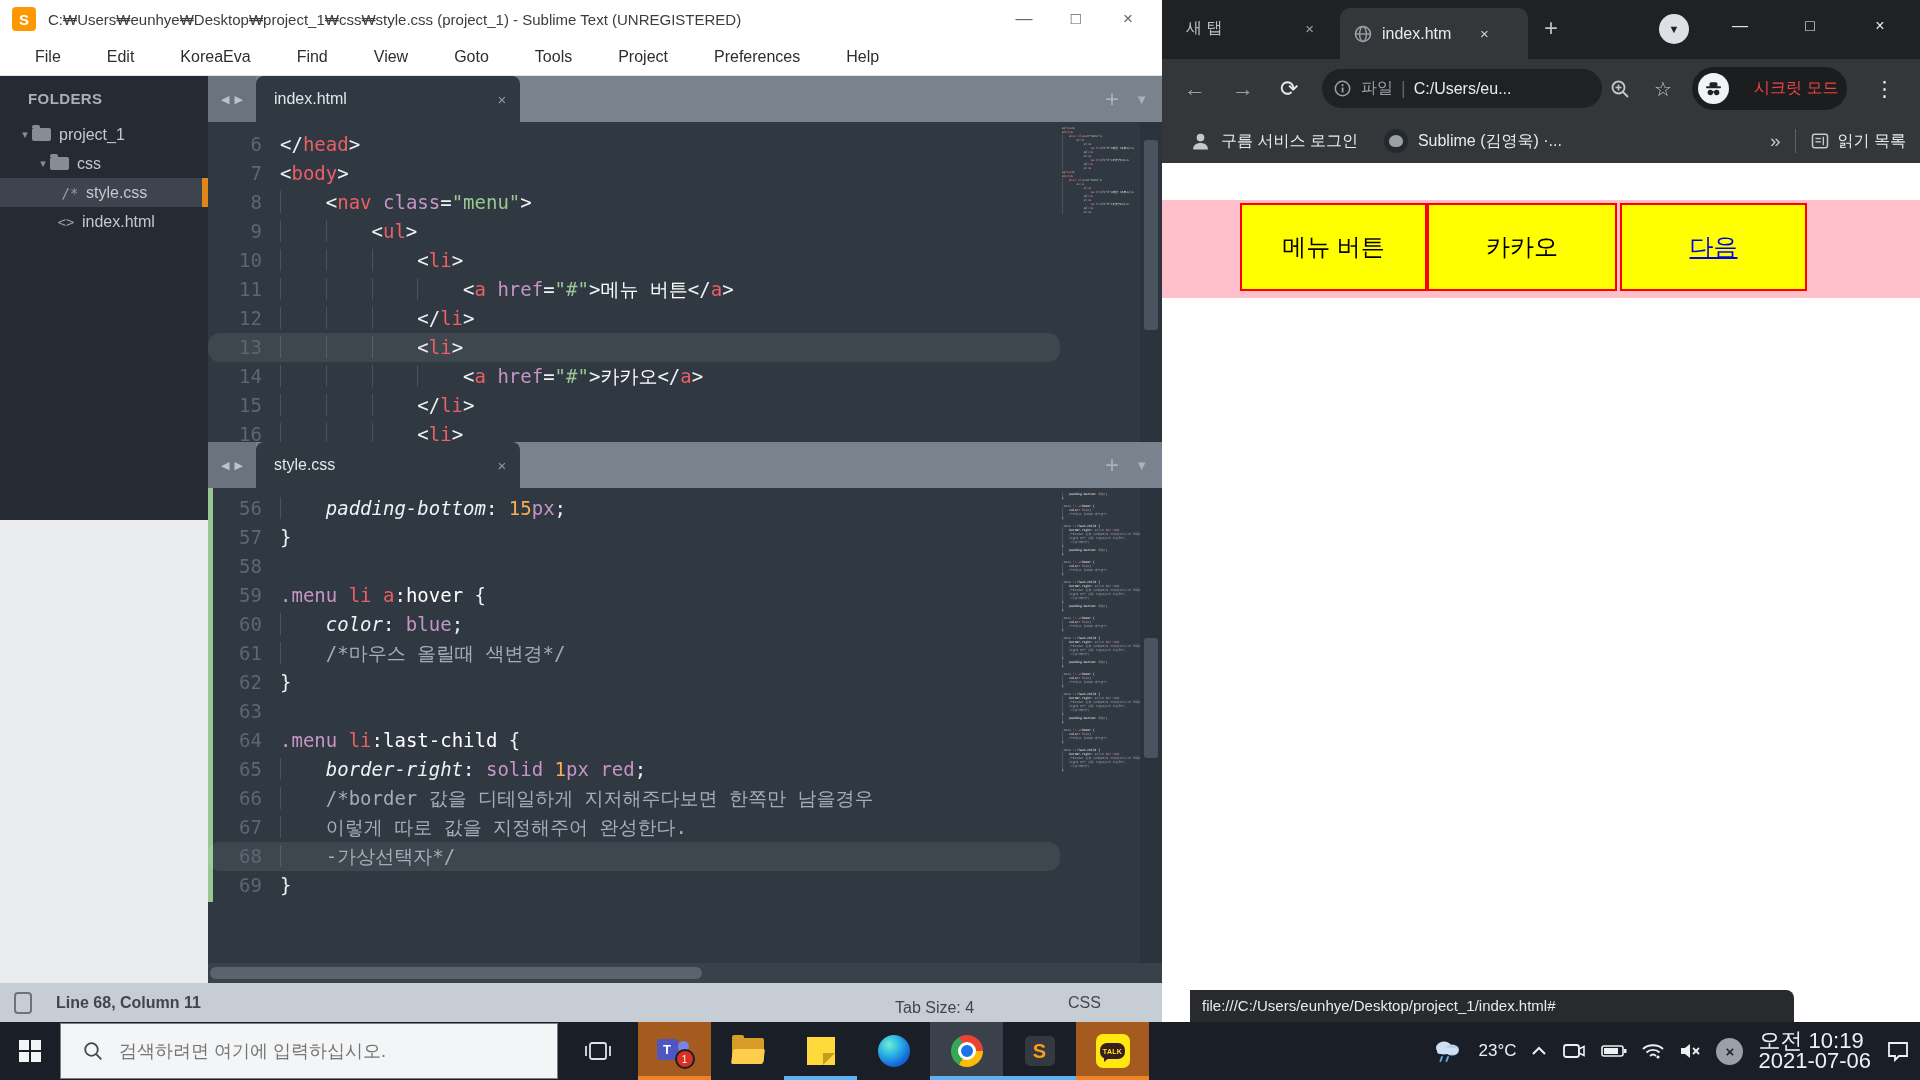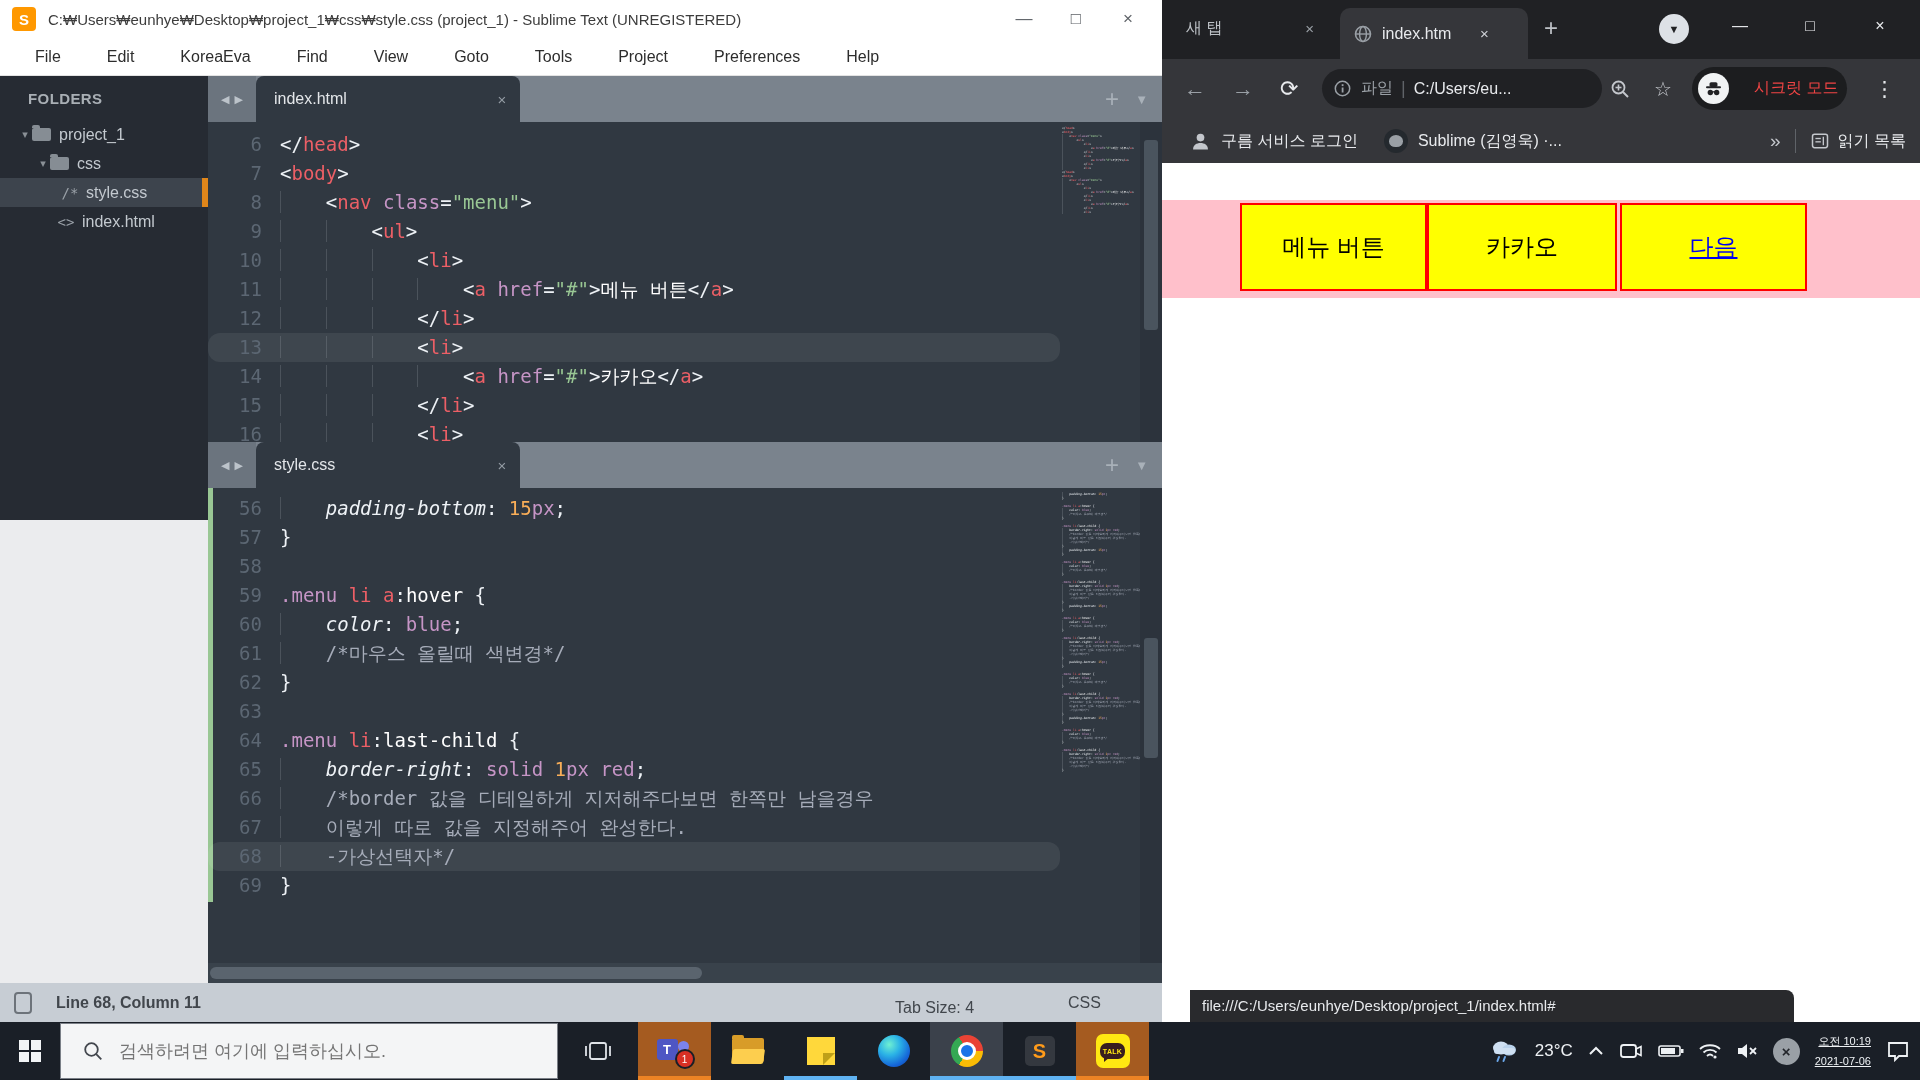--- a/index.html
+++ b/index.html
@@ -104,21 +104,21 @@
                    font-family:"Liberation Sans",sans-serif;}
   .tb-cell{width:73px;display:flex;align-items:center;justify-content:center;position:relative;}
   .tb-cell.flash{background:#a55b20;}
   .tb-cell.active{background:#3b414b;}
   .underline{position:absolute;left:0;bottom:0;width:100%;height:4px;}
   .u-blue{background:#5fb2f2;}
   .u-orange{background:#ed8324;}
   .tb-taskview{width:80px;display:flex;align-items:center;justify-content:center;}
   .tray{margin-left:auto;display:flex;align-items:center;gap:15px;padding-right:10px;color:#eef1f4;}
   .tray-temp{font-size:17px;}
-  .tray-clock{text-align:right;font-size:11px;line-height:20px;text-decoration:underline;}
+  .tray-clock{font-size:22px;line-height:20px;}
   .circle-x{width:27px;height:27px;border-radius:50%;background:#9aa0a6;display:flex;align-items:center;justify-content:center;color:#23262b;font-size:15px;font-weight:bold;}
   
   .teams-ico{position:relative;width:36px;height:30px;}
   .teams-tile{position:absolute;left:0;top:3px;width:21px;height:21px;background:#4e56c4;border-radius:3px;
               color:#fff;font-size:13px;font-weight:bold;display:flex;align-items:center;justify-content:center;}
   .teams-dot{position:absolute;right:4px;top:5px;width:11px;height:11px;border-radius:50%;background:#7b83eb;}
   .teams-badge{position:absolute;right:-2px;bottom:-3px;width:16px;height:16px;border-radius:50%;background:#d93025;border:2px solid #1a1f27;
                color:#fff;font-size:10px;display:flex;align-items:center;justify-content:center;}
   .expl-ico{position:relative;width:32px;height:26px;}
   .expl-back{position:absolute;left:0;top:0;width:32px;height:24px;background:#d89c28;border-radius:2px;}

